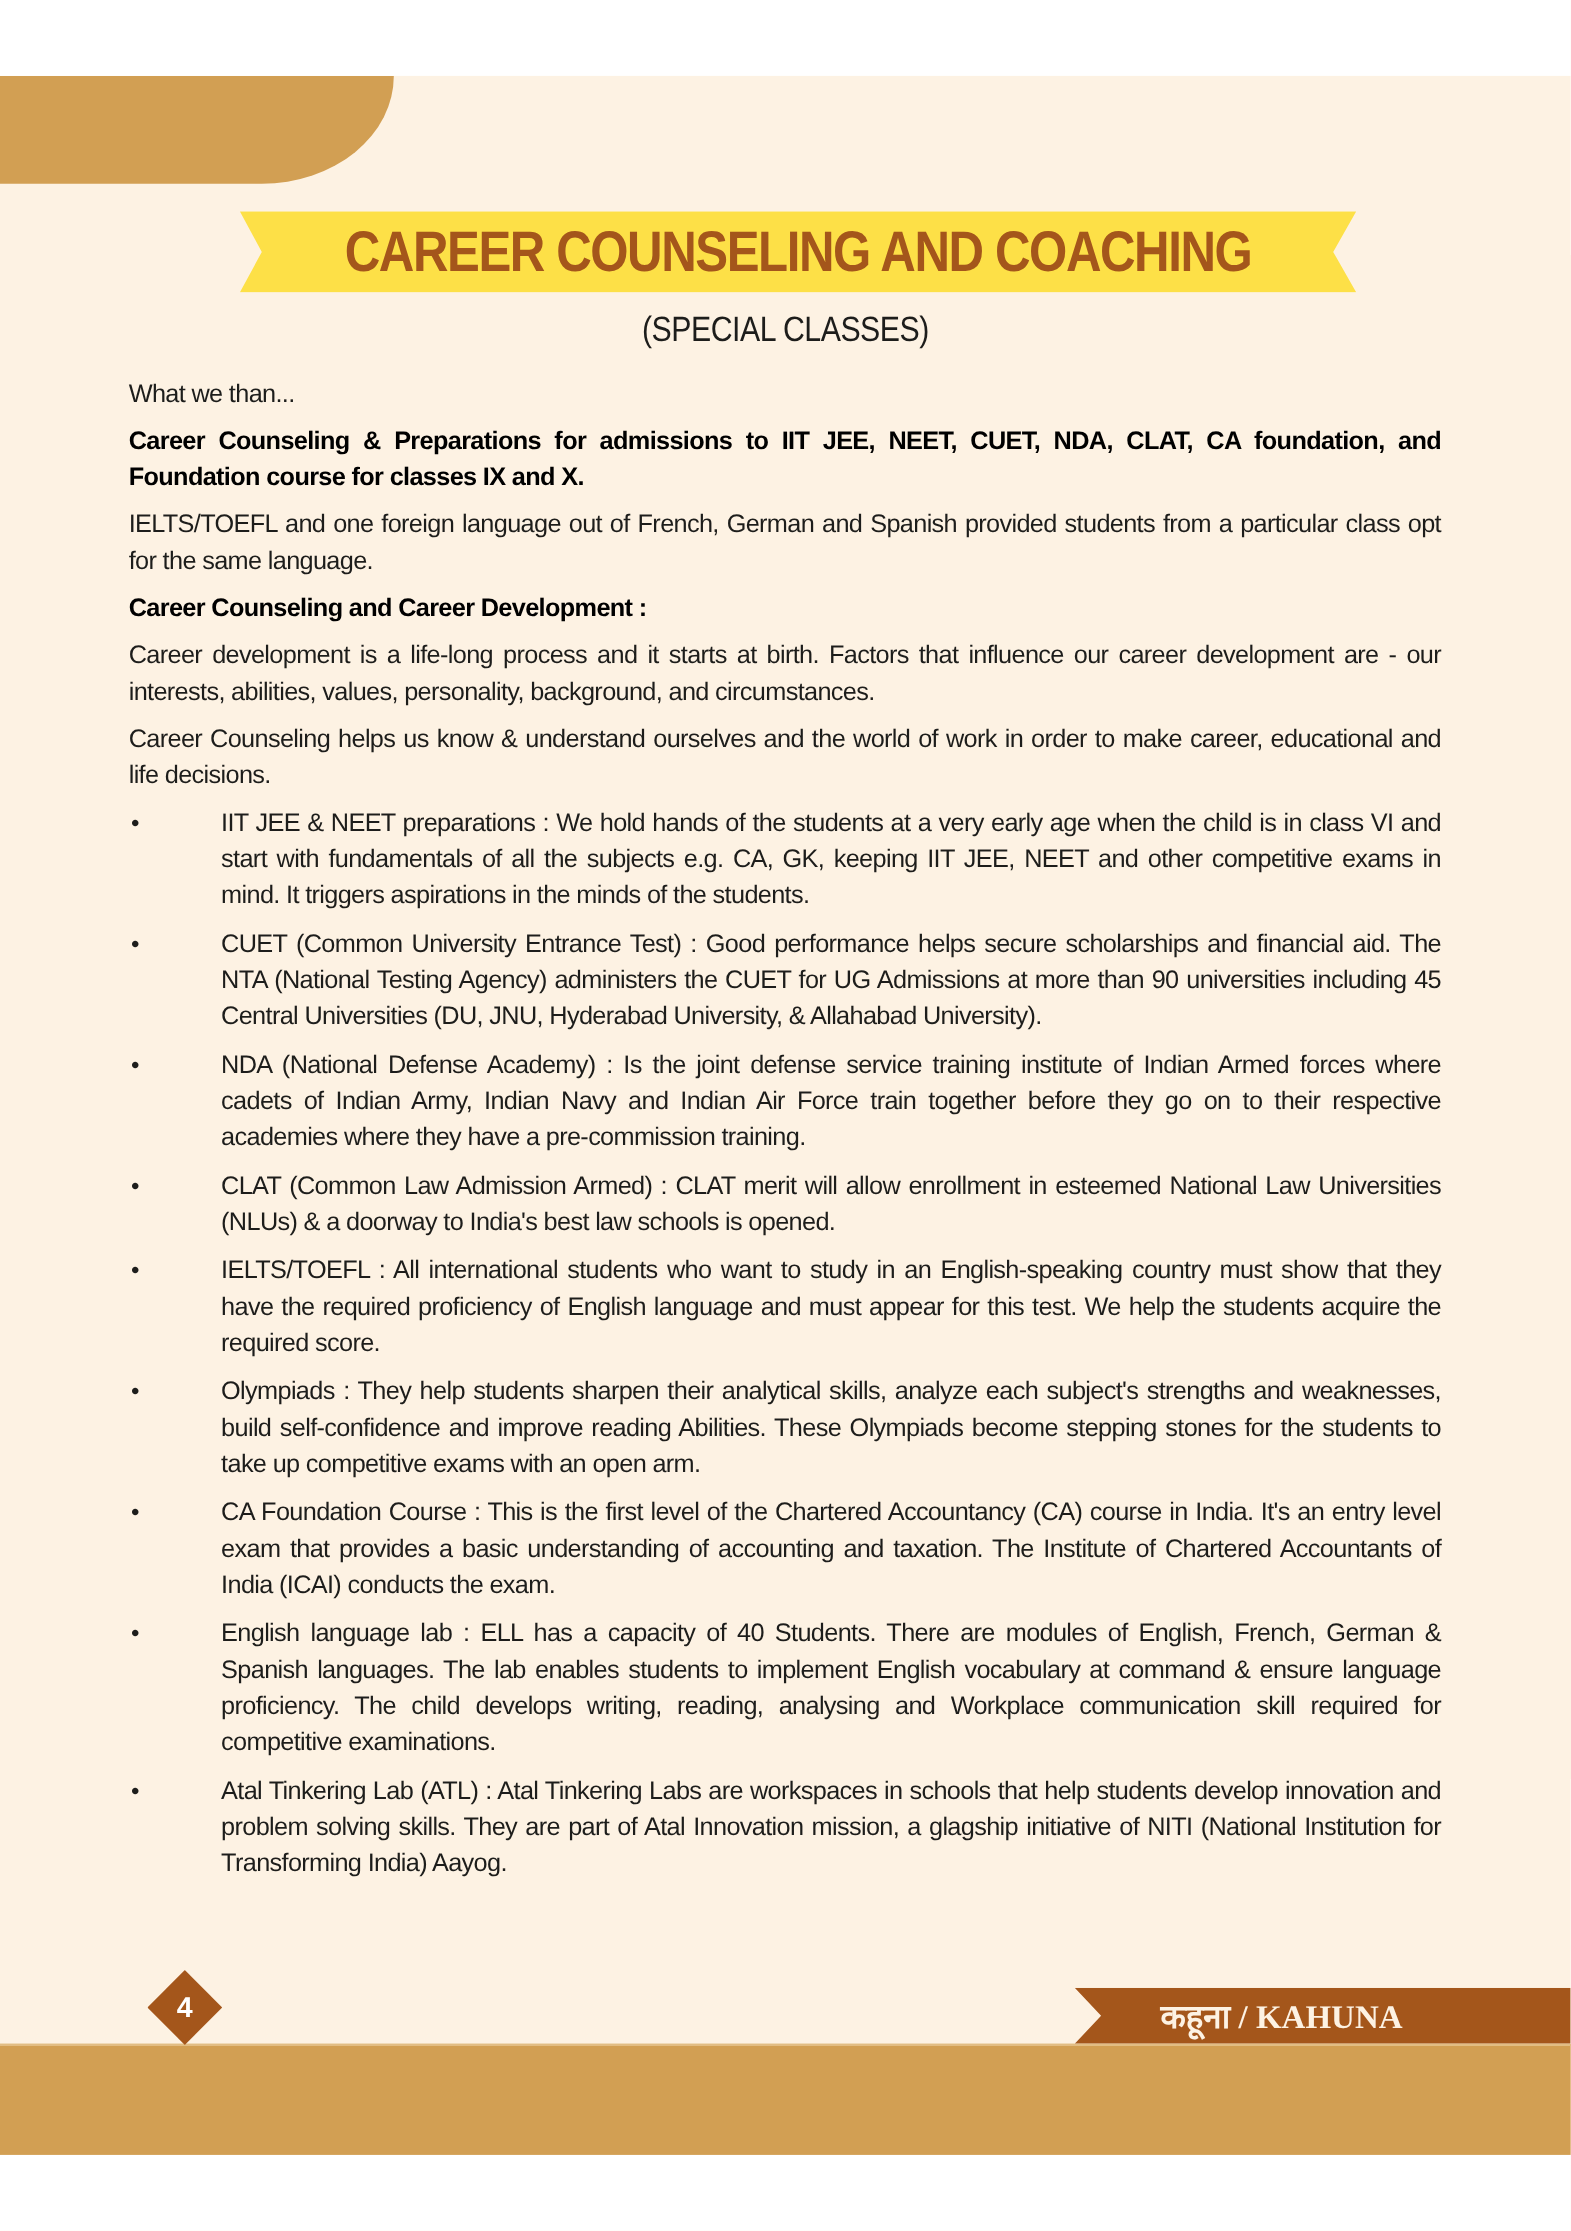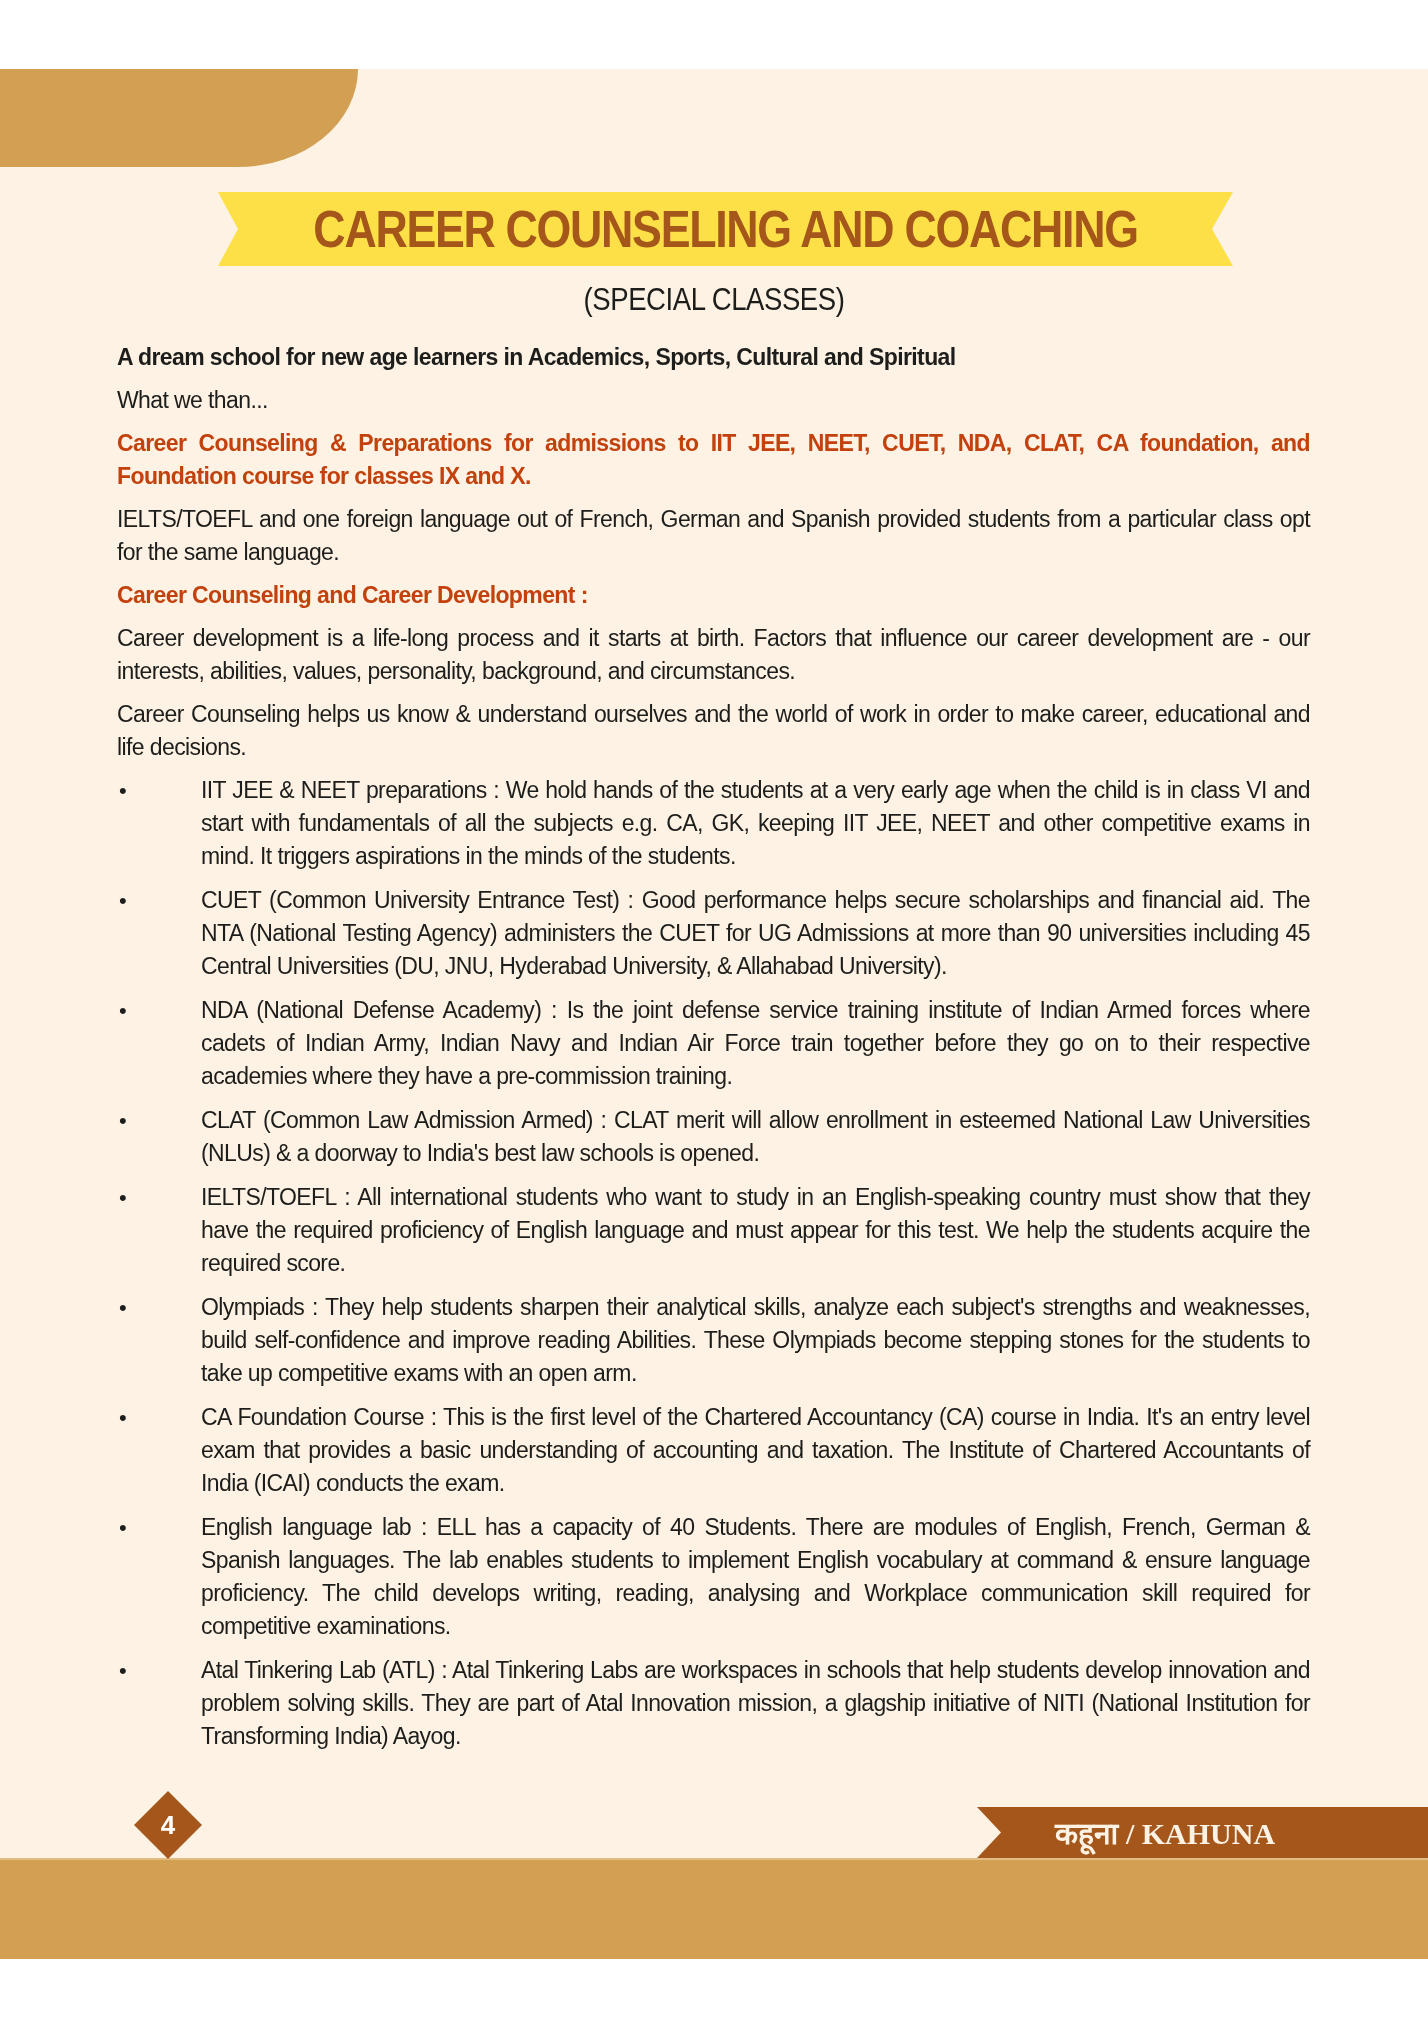--- a/index.html
+++ b/index.html
@@ -33,21 +33,21 @@
     position: absolute; left: 0; right: 0; top: 212px; text-align: center;
     color: #1d1d1b; font-size: 32px; letter-spacing: -0.5px;
     transform: scaleX(0.86);
   }
   .content {
     position: absolute; left: 117px; top: 272px; width: 1193px;
     color: #1d1d1b; font-size: 23px; line-height: 33px; letter-spacing: -0.6px;
   }
   .content p { margin: 0 0 10px 0; text-align: justify; }
   .content .lead { font-weight: bold; }
-  .content .accent { color: #c2410c; font-weight: bold; }
+  .content .accent { color: #000000; font-weight: bold; }
   .content b { font-weight: normal; }
   .bullets { list-style: none; margin: 0; padding: 0; }
   .bullets li {
     position: relative; padding-left: 84px; margin-bottom: 11px; text-align: justify;
   }
   .bullets li .dot {
     position: absolute; left: 2px; top: 0; font-size: 22px;
   }
   .page-num {
     position: absolute; left: 134px; top: 1722px; width: 68px; height: 68px;
@@ -74,21 +74,20 @@
 
 <div class="page">
   <div class="corner-shape"></div>
 
   <div class="banner">
     <h1 class="banner-title">CAREER COUNSELING AND COACHING</h1>
   </div>
   <div class="subtitle">(SPECIAL CLASSES)</div>
 
   <div class="content">
-    <p class="lead">A dream school for new age learners in Academics, Sports, Cultural and Spiritual</p>
     <p>What we than...</p>
     <p class="accent">Career Counseling &amp; Preparations for admissions to IIT JEE, NEET, CUET, NDA, CLAT, CA foundation, and Foundation course for classes IX and X.</p>
     <p><b>IELTS/TOEFL</b><span> and one foreign language out of French, German and Spanish provided students from a particular class opt for the same language.</span></p>
     <p class="accent">Career Counseling and Career Development :</p>
     <p><b>Career development</b><span> is a life-long process and it starts at birth. Factors that influence our career development are - our interests, abilities, values, personality, background, and circumstances.</span></p>
     <p><b>Career Counseling</b><span> helps us know &amp; understand ourselves and the world of work in order to make career, educational and life decisions.</span></p>
 
     <ul class="bullets">
       <li><span class="dot">•</span><b>IIT JEE &amp; NEET preparations :</b><span> We hold hands of the students at a very early age when the child is in class VI and start with fundamentals of all the subjects e.g. CA, GK, keeping IIT JEE, NEET and other competitive exams in mind. It triggers aspirations in the minds of the students.</span></li>
       <li><span class="dot">•</span><b>CUET (Common University Entrance Test) :</b><span> Good performance helps secure scholarships and financial aid. The NTA (National Testing Agency) administers the CUET for UG Admissions at more than 90 universities including 45 Central Universities (DU, JNU, Hyderabad University, &amp; Allahabad University).</span></li>

